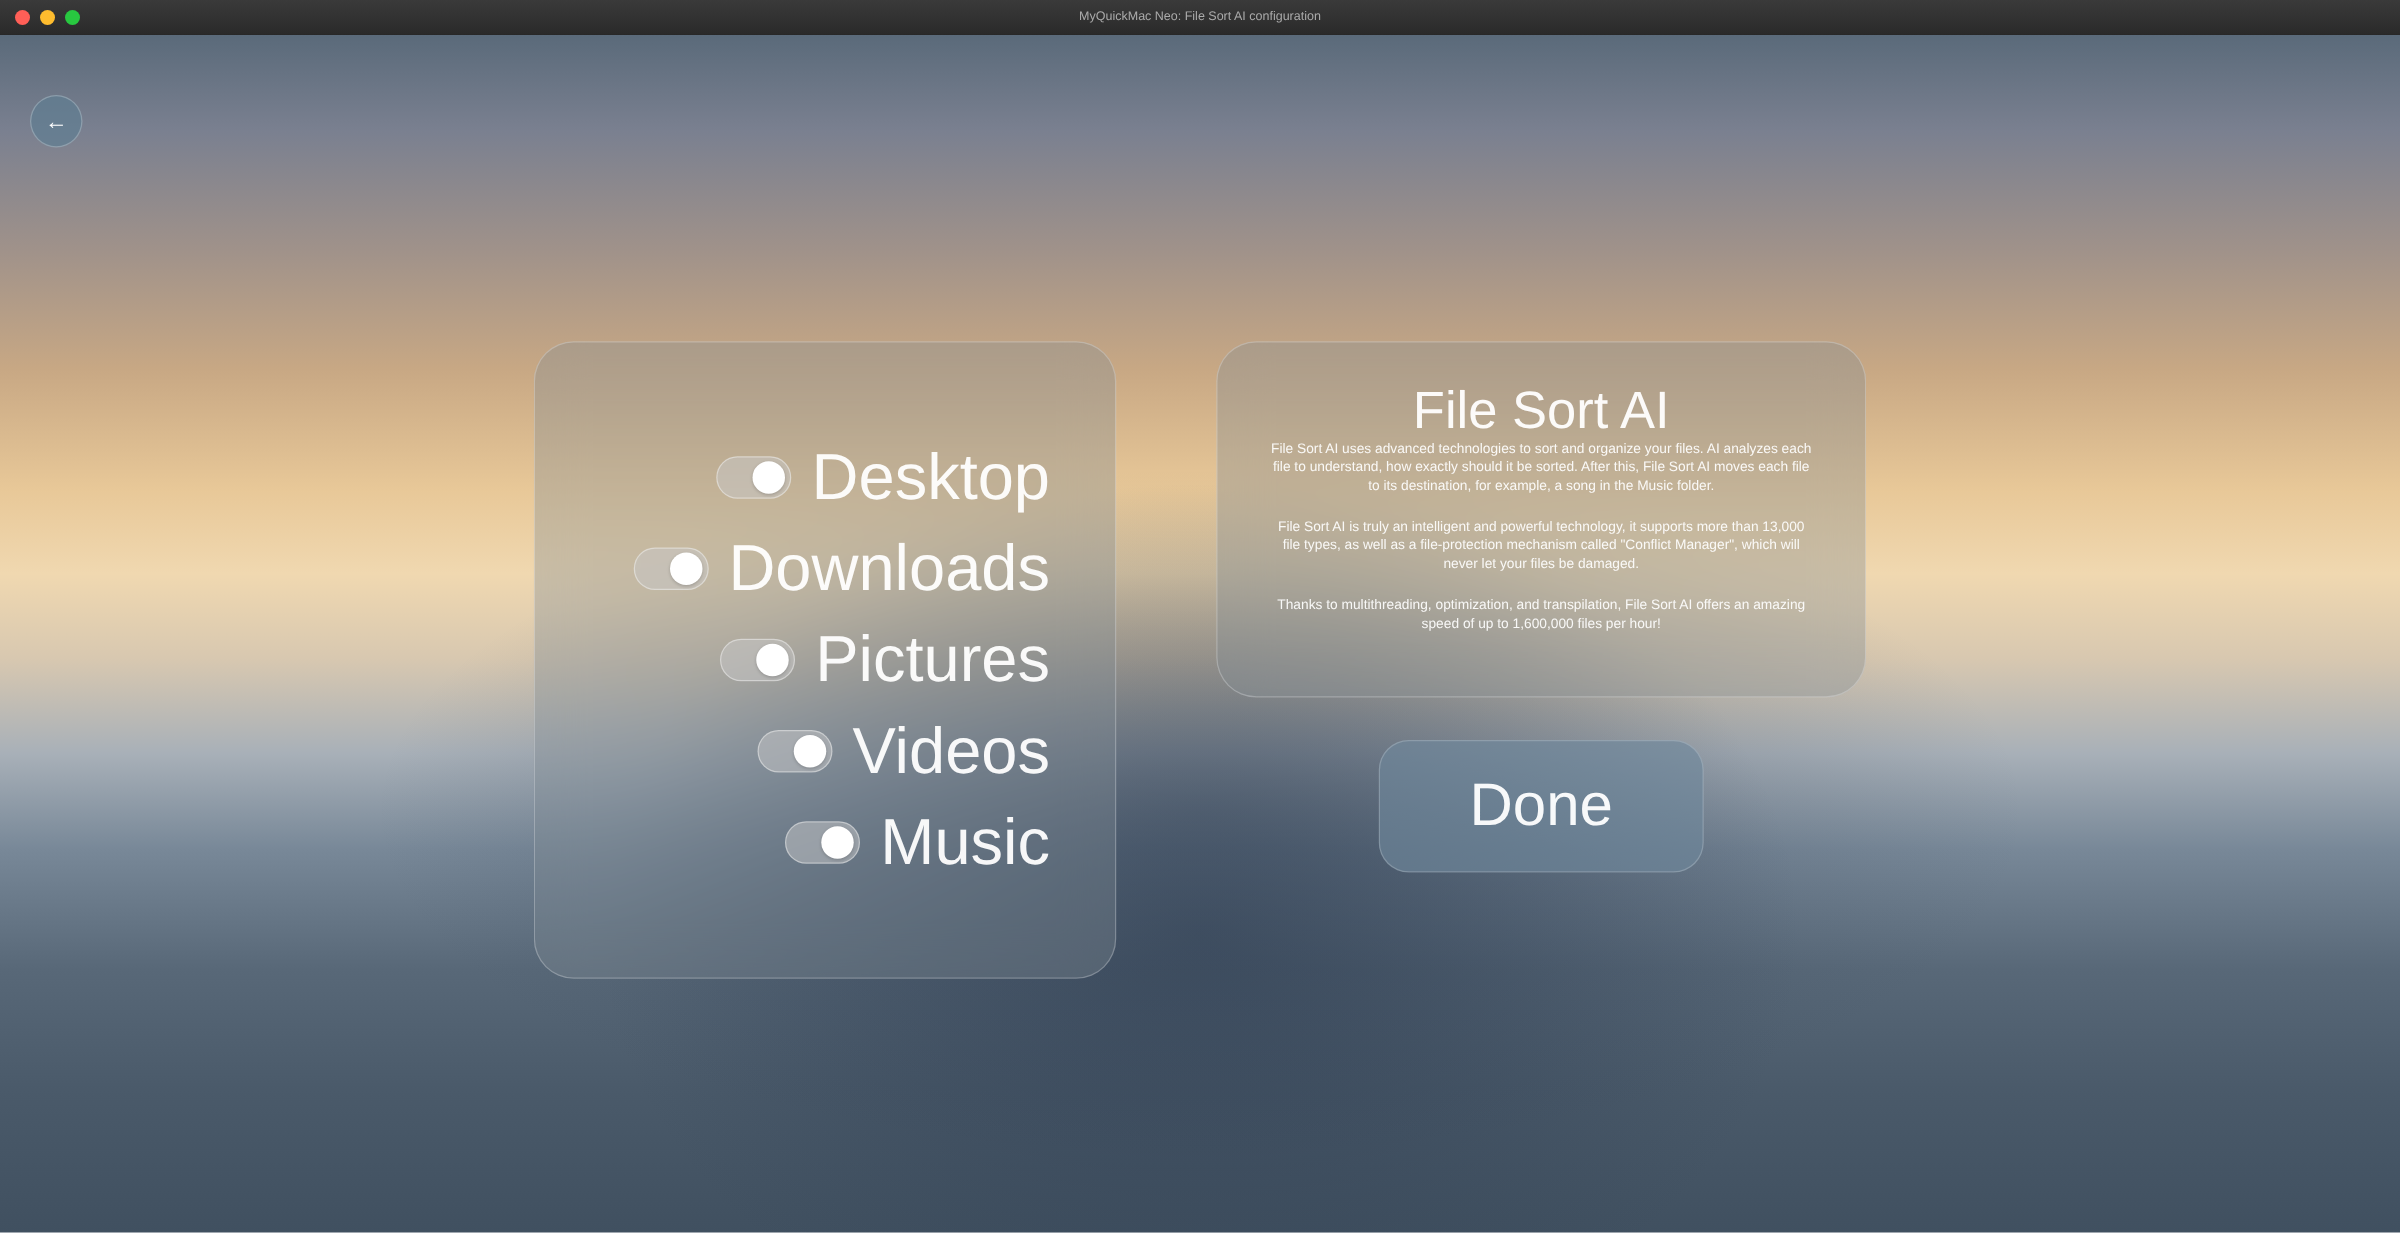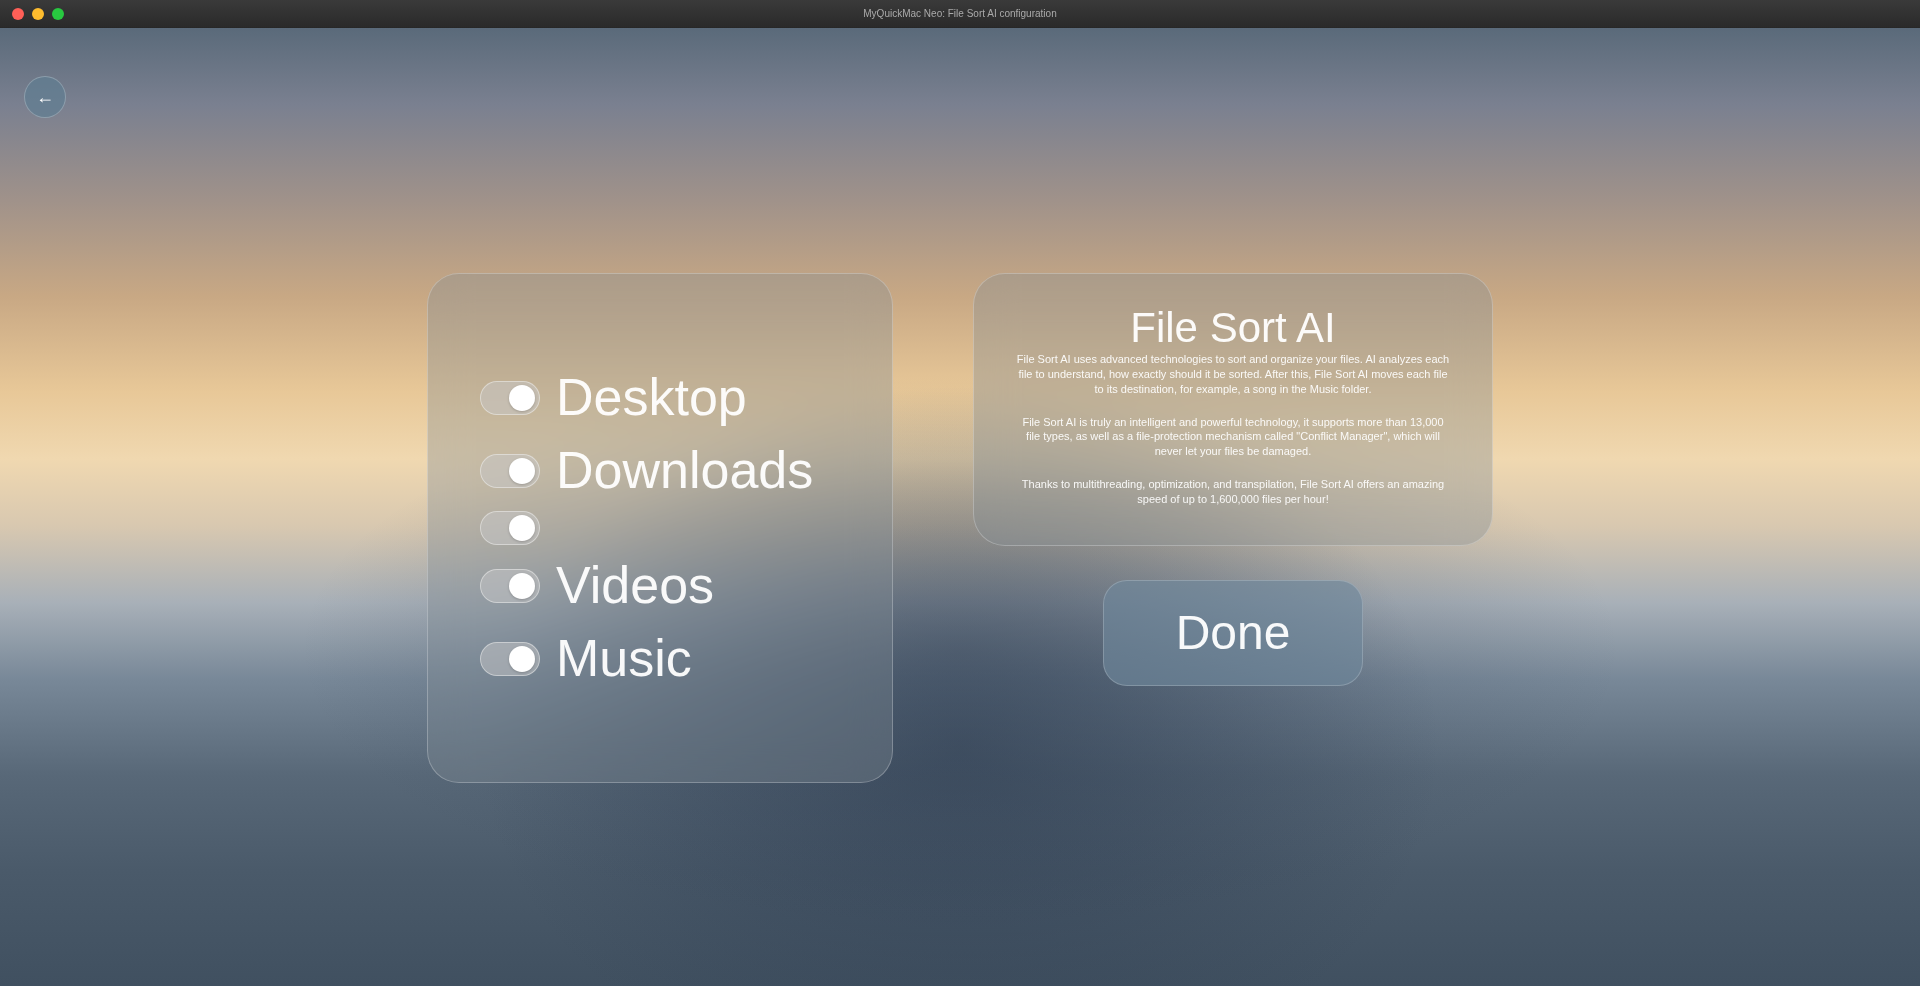--- a/index.html
+++ b/index.html
@@ -116,20 +116,21 @@
 }
 
 .folders-panel {
   width: 466px;
   height: 510px;
   padding: 48px 52px;
   display: flex;
   flex-direction: column;
   justify-content: center;
   gap: 8px;
+  align-items: flex-end;
 }
 
 .folder-row {
   display: flex;
   align-items: center;
   gap: 16px;
 }
 
 .toggle {
   width: 60px;
@@ -180,21 +181,21 @@
 }
 
 .info-p {
   color: rgba(255,255,255,0.92);
   font-size: 11px;
   font-weight: 300;
   line-height: 1.35;
   margin-bottom: 18px;
 }
 
-.info-p:last-child { margin-bottom: 4px; }
+.info-p:last-child { margin-bottom: 16px; }
 
 .done-button {
   width: 260px;
   height: 106px;
   border-radius: 24px;
   background: rgba(110, 135, 155, 0.65);
   border: 1px solid rgba(255,255,255,0.2);
   display: flex;
   align-items: center;
   justify-content: center;
@@ -235,20 +236,21 @@
       <div class="folder-row">
         <div class="toggle">
             <div class="toggle-knob"></div>
           </div>
         <div class="folder-label">Downloads</div>
       </div>
       <div class="folder-row">
         <div class="toggle">
             <div class="toggle-knob"></div>
           </div>
+        <div class="folder-label">Pictures</div>
       </div>
       <div class="folder-row">
         <div class="toggle">
             <div class="toggle-knob"></div>
           </div>
         <div class="folder-label">Videos</div>
       </div>
       <div class="folder-row">
         <div class="toggle">
             <div class="toggle-knob"></div>

